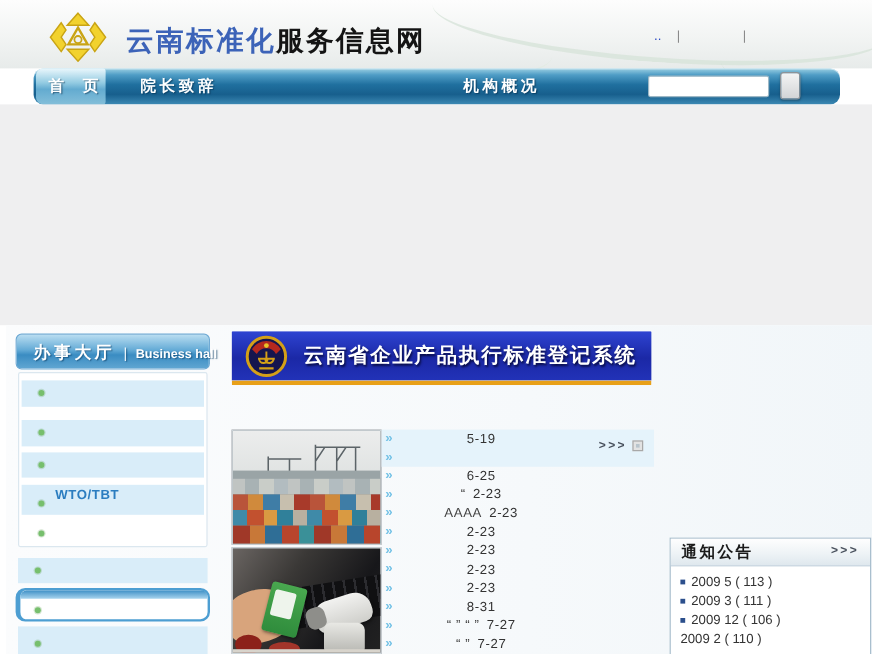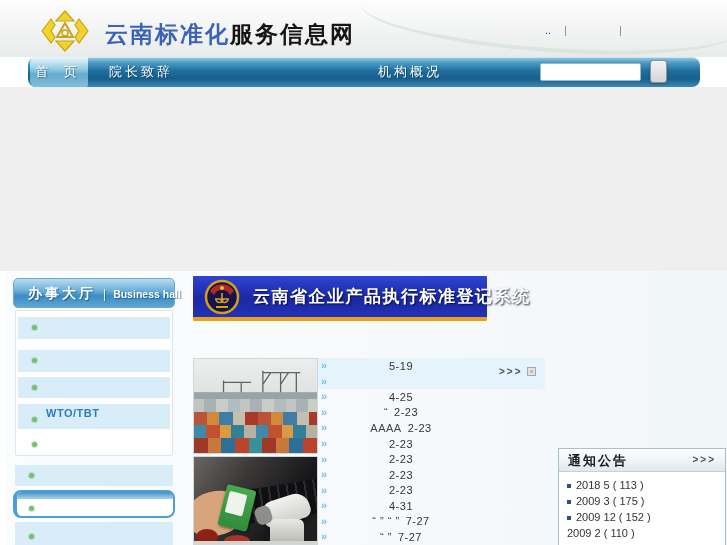--- a/index.html
+++ b/index.html
@@ -21,22 +21,22 @@
   .t-black{color:#141414;}
   .toplinks{position:absolute;left:0;top:24px;width:727px;height:16px;font-size:11px;}
   .tl1{position:absolute;left:545px;color:#2b49c4;cursor:pointer;}
   .tsep1{position:absolute;left:564px;color:#8a8a8a;}
   .tsep2{position:absolute;left:619px;color:#8a8a8a;}
 
   
   .navbar{position:absolute;left:28px;top:57px;width:672px;height:30px;border-radius:8px;
     background:linear-gradient(180deg,#9cd0e3 0%,#4f9dc6 18%,#20709f 45%,#175f8d 72%,#3c89b4 100%);
     box-shadow:inset 0 1px 0 rgba(255,255,255,.5);}
-  .nav-item{position:absolute;top:0;height:30px;width:80px;line-height:30px;text-align:center;
-    color:#fff;font-size:13px;font-weight:normal;letter-spacing:3px;cursor:pointer;
+  .nav-item{position:absolute;top:0;height:30px;width:80px;line-height:30px;text-align:right;
+    color:#fff;font-size:13px;font-weight:bold;letter-spacing:3px;cursor:pointer;
     text-shadow:1px 1px 1px rgba(0,40,70,.55);}
   .nav-item.active{left:2px;width:58px;letter-spacing:6px;border-radius:6px 2px 2px 6px;
     background:linear-gradient(180deg,#eaf7fc 0%,#93cbe2 40%,#63abd0 58%,#83bed9 100%);}
   .nav-i1{left:73px;}
   .nav-i2{left:164px;margin-top:38px;}
   .nav-i3{left:247px;}
   .nav-i4{left:342px;}
   .nav-search{position:absolute;left:512px;top:6px;width:101px;height:18px;border:1px solid #9db8c6;
     border-radius:2px;background:#fff;padding:0 4px;font-size:11px;}
   .nav-btn{position:absolute;left:622px;top:3px;width:17px;height:23px;border:1px solid #8d9398;
@@ -64,21 +64,21 @@
   .dot{position:absolute;left:14px;width:5px;height:5px;border-radius:50%;background:#77bf6d;
     box-shadow:0 0 0 1px rgba(90,160,80,.25);}
   .sb-label{position:absolute;left:28px;top:3px;font-size:11px;font-weight:bold;color:#2b7dc0;letter-spacing:.5px;cursor:pointer;}
   .sb-free{position:absolute;background:#d9edf9;cursor:pointer;}
   .sel-box{position:absolute;left:8px;top:219px;width:162px;height:28px;background:#fff;
     border:2px solid #4d9ed2;border-left-width:4px;border-radius:8px;cursor:pointer;}
   .sel-strip{position:absolute;left:0;top:0;width:100%;height:7px;border-radius:5px 5px 0 0;
     background:linear-gradient(180deg,#3f90c6,#a8d4ee);}
 
   
-  .banner{position:absolute;left:188px;top:5px;width:294px;height:45px;display:flex;align-items:center;
+  .banner{position:absolute;left:188px;top:5px;width:350px;height:45px;display:flex;align-items:center;
     background:linear-gradient(180deg,#2e44d2 0%,#1b28a6 55%,#2232b8 100%);
     border-bottom:4px solid #e8a018;border-radius:1px;cursor:pointer;}
   .banner-emblem{margin-left:11px;width:36px;height:36px;flex:0 0 auto;}
   .banner-title{margin-left:13px;color:#fff;font-size:17px;font-weight:bold;letter-spacing:1.5px;
     text-shadow:1px 1px 2px rgba(0,0,30,.8);white-space:nowrap;}
 
   
   .photo{position:absolute;left:188px;width:125px;overflow:hidden;border:1px solid #cfd8dd;background:#888;}
   .photo1{top:87px;height:96px;}
   .photo2{top:185px;height:89px;}
@@ -264,21 +264,21 @@
     <div class="news-list">
       <div class="news-row">
           <span class="arr">»</span>
           <span class="mid"><span class="pfx"></span><span class="date">5-19</span></span>
         </div>
       <div class="news-row">
           <span class="arr">»</span>
         </div>
       <div class="news-row">
           <span class="arr">»</span>
-          <span class="mid"><span class="pfx"></span><span class="date">4-25</span></span>
+          <span class="mid"><span class="pfx"></span><span class="date">6-25</span></span>
         </div>
       <div class="news-row">
           <span class="arr">»</span>
           <span class="mid"><span class="pfx">“</span><span class="date">2-23</span></span>
         </div>
       <div class="news-row">
           <span class="arr">»</span>
           <span class="mid"><span class="pfx">AAAA</span><span class="date">2-23</span></span>
         </div>
       <div class="news-row">
@@ -292,21 +292,21 @@
       <div class="news-row">
           <span class="arr">»</span>
           <span class="mid"><span class="pfx"></span><span class="date">2-23</span></span>
         </div>
       <div class="news-row">
           <span class="arr">»</span>
           <span class="mid"><span class="pfx"></span><span class="date">2-23</span></span>
         </div>
       <div class="news-row">
           <span class="arr">»</span>
-          <span class="mid"><span class="pfx"></span><span class="date">4-31</span></span>
+          <span class="mid"><span class="pfx"></span><span class="date">8-31</span></span>
         </div>
       <div class="news-row">
           <span class="arr">»</span>
           <span class="mid"><span class="pfx">“ ” “ ”</span><span class="date">7-27</span></span>
         </div>
       <div class="news-row">
           <span class="arr">»</span>
           <span class="mid"><span class="pfx">“ ”</span><span class="date">7-27</span></span>
         </div>
     </div>
@@ -314,21 +314,21 @@
     <div class="broken-ico">
         <i></i>
       </div>
 
     <div class="nt-box">
       <div class="nt-head">
         <span class="nt-title">通知公告</span>
         <span class="nt-more">&gt;&gt;&gt;</span>
       </div>
       <div class="nt-list">
-        <div class="nt-item"><span class="sq"></span><span>2018 5 ( 113 )</span></div>
-        <div class="nt-item"><span class="sq"></span><span>2009 3 ( 175 )</span></div>
-        <div class="nt-item"><span class="sq"></span><span>2009 12 ( 152 )</span></div>
+        <div class="nt-item"><span class="sq"></span><span>2009 5 ( 113 )</span></div>
+        <div class="nt-item"><span class="sq"></span><span>2009 3 ( 111 )</span></div>
+        <div class="nt-item"><span class="sq"></span><span>2009 12 ( 106 )</span></div>
         <div class="nt-item"><span>2009 2 ( 110 )</span></div>
       </div>
     </div>
 
   </div>
 </div>
 
 </body></html>

